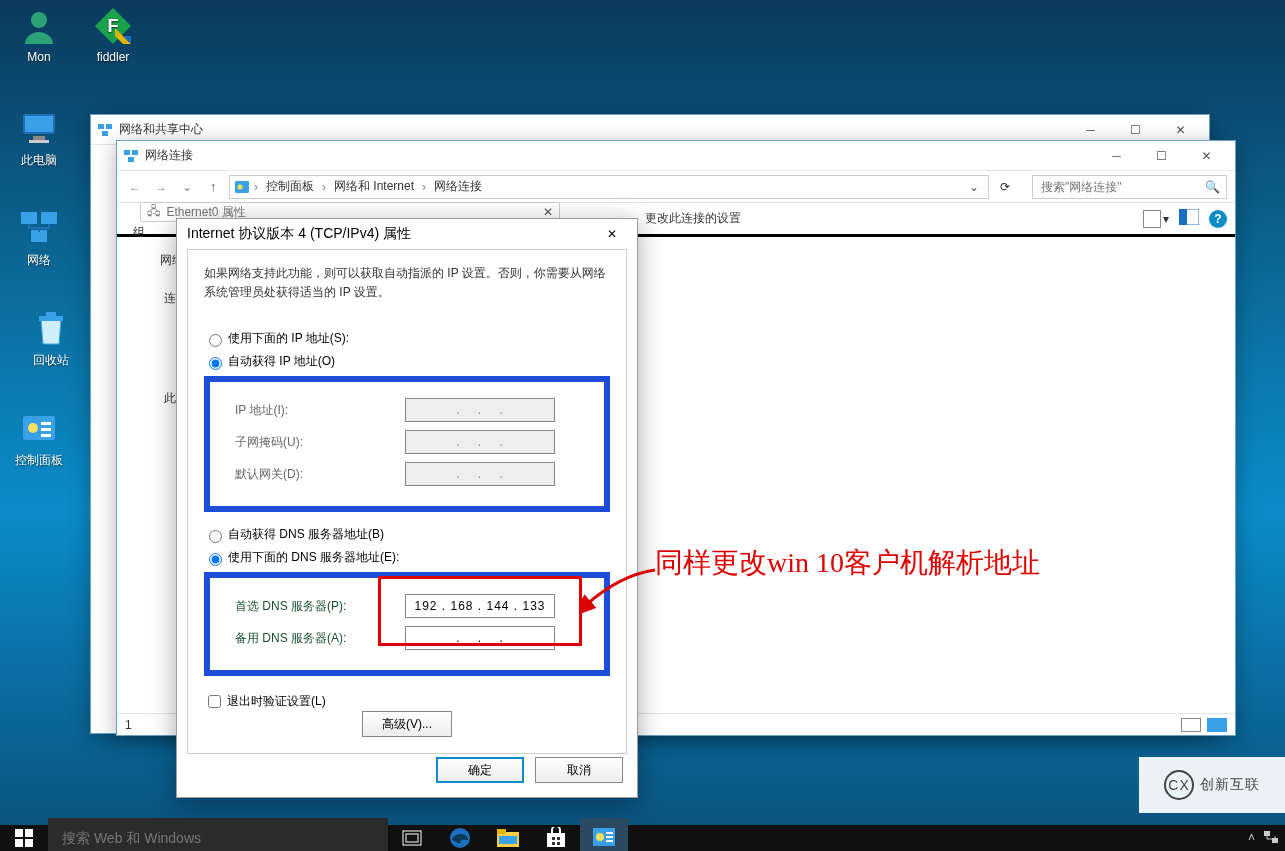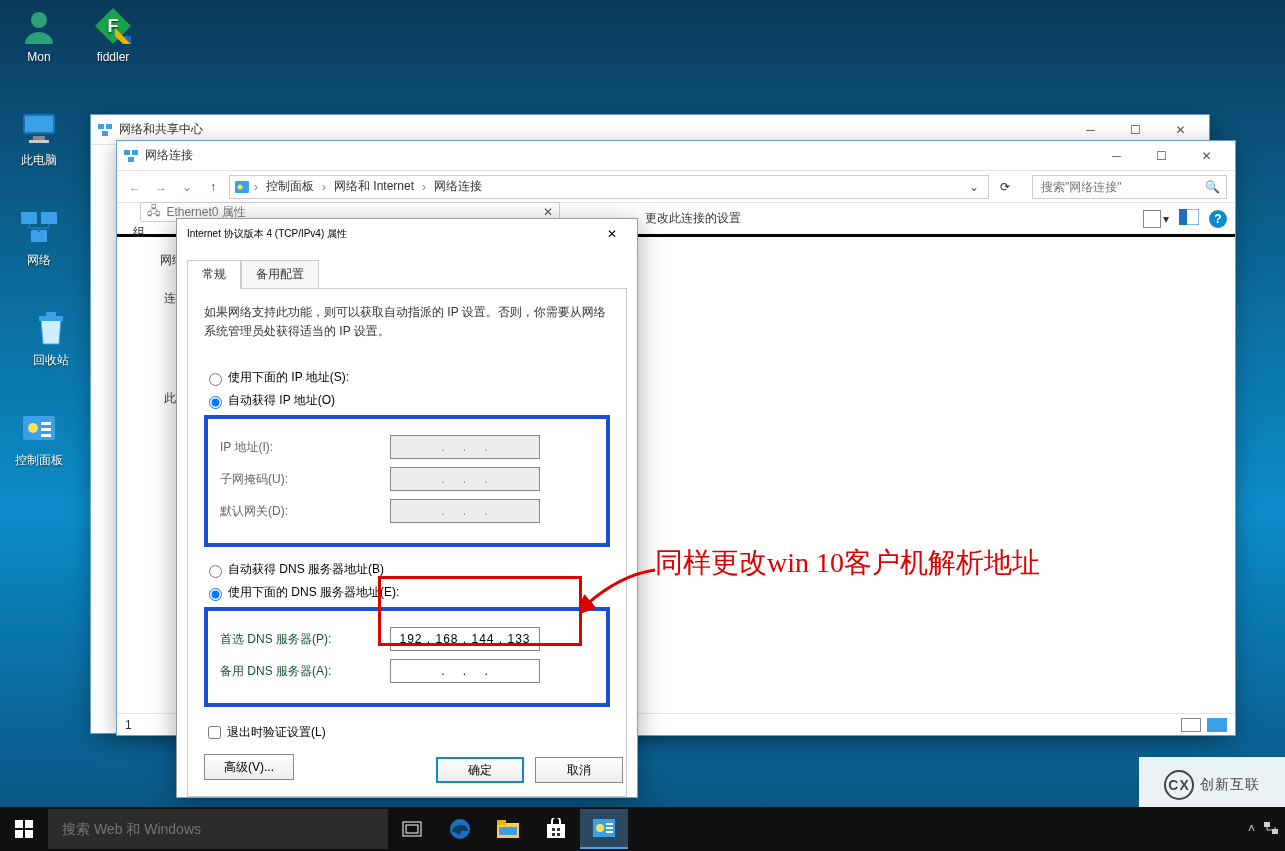--- a/index.html
+++ b/index.html
@@ -34,59 +34,59 @@
   .helpico { width:18px; height:18px; border-radius:50%; background:#0b8cc9; color:#fff; display:flex; align-items:center; justify-content:center; font-weight:bold; font-size:12px;}
   .viewico { width:18px; height:18px; border:1px solid #888; }
   .statusbar { position:absolute; left:0; right:0; bottom:0; height:22px; border-top:1px solid #e5e5e5; display:flex; align-items:center; padding:0 8px; font-size:12px; color:#333;}
   .statusbar .righticons { margin-left:auto; display:flex; gap:6px; }
   .statusbar .righticons div { width:20px; height:14px; border:1px solid #888; }
   .peek-eth { position:absolute; left:140px; top:202px; width:420px; height:20px; background:#fff; border:1px solid #ccc; display:flex; align-items:center; padding:0 6px; color:#777; border-radius:2px;}
   .peek-eth .closex { margin-left:auto; color:#555;}
   
   .dlg { position:absolute; left:176px; top:218px; width:462px; height:580px; background:#fff; border:1px solid #9c9c9c; box-shadow:0 6px 24px rgba(0,0,0,.35); }
   .dlg-titlebar { height:30px; display:flex; align-items:center; padding:0 10px; }
-  .dlg-titlebar .title { flex:1; font-size:10px; color:#000; }
+  .dlg-titlebar .title { flex:1; font-size:14px; color:#000; }
   .dlg-close { width:30px; height:24px; display:flex; align-items:center; justify-content:center; color:#000; }
   .tabs { display:flex; margin:10px 10px 0 10px; }
   .tab { padding:5px 14px; border:1px solid #ccc; border-bottom:none; font-size:12px; color:#333; background:#f7f7f7; position:relative; top:1px; }
   .tab.active { background:#fff; border-bottom:1px solid #fff; z-index:2; }
   .tabbody { margin:0 10px 12px 10px; border:1px solid #ccc; padding:14px 16px 16px; min-height:450px; position:relative; }
   .desc { color:#333; line-height:1.6; margin-bottom:28px; }
   .radio-row { display:flex; align-items:center; margin:6px 0; }
   .radio-row input { margin-right:6px; }
-  .fieldset { border:4px solid #1d4ed8; padding:8px 12px 12px; }
+  .fieldset { border:6px solid #1d4ed8; padding:8px 25px 12px; }
   .field { display:flex; align-items:center; margin:8px 0; }
   .field label { width:170px; color:#666; }
   .field.enabled label { color:#14532d; }
   .ipbox { width:150px; height:24px; border:1px solid #888; background:#fff; display:flex; align-items:center; justify-content:center; letter-spacing:1px; font-family:inherit; font-size:12px; }
   .ipbox.disabled { background:#eee; color:#888; }
   .dlg-buttons { position:absolute; right:14px; bottom:14px; display:flex; gap:11px; }
   .btn { width:88px; height:26px; border:1px solid #888; background:linear-gradient(#fefefe,#ededed); display:flex; align-items:center; justify-content:center; }
   .btn.primary { border:2px solid #0b8cc9; }
   .btn.adv { width:90px; }
   .chk-row { display:flex; align-items:center; margin-top:16px; }
   .chk-row input { margin-right:6px; }
-  .adv-row { display:flex; justify-content:flex-start; margin-top:12px; }
+  .adv-row { display:flex; justify-content:center; }
   
   .anno-rect { position:absolute; border:3px solid #d00; pointer-events:none; }
   .anno-text { position:absolute; color:#d00; font-size:28px; font-family:"SimSun","Songti SC",serif; }
   .anno-arrow { position:absolute; pointer-events:none; }
   
-  .taskbar { position:absolute; left:0; right:0; bottom:0; height:44px; background:#101010; display:flex; align-items:center; color:#fff; }
+  .taskbar { position:absolute; left:0; right:0; bottom:0; height:26px; background:#101010; display:flex; align-items:center; color:#fff; }
   .startbtn { width:48px; height:40px; display:flex; align-items:center; justify-content:center; }
   .start-grid { width:18px; height:18px; display:grid; grid-template-columns:1fr 1fr; grid-template-rows:1fr 1fr; gap:2px;}
   .start-grid div { background:#fff; }
   .tbsearch { width:340px; height:40px; display:flex; align-items:center; padding:0 12px; background:#2b2b2b; color:#ccc; }
   .tbsearch input { background:transparent; border:none; outline:none; color:#ccc; font-size:14px; font-family:inherit; flex:1;}
   .tbicons { display:flex; height:40px; }
   .tbicon { width:48px; height:40px; display:flex; align-items:center; justify-content:center; }
   .tbicon.active { background:#2b4a62; border-bottom:2px solid #4aa3e0; }
   .tray { margin-left:auto; display:flex; align-items:center; padding-right:6px; gap:8px; color:#ccc;}
   .watermark { position:absolute; right:0; bottom:38px; width:146px; height:56px; background:rgba(255,255,255,.92); display:flex; align-items:center; justify-content:center; font-size:14px; color:#444; letter-spacing:1px; }
-  .watermark .logo { width:30px; height:30px; border:2px solid #444; border-radius:50%; margin-right:6px; display:flex; align-items:center; justify-content:center; font-weight:bold;}
+  .watermark .logo { width:30px; height:30px; border:2px solid #444; border-radius:50%; margin-right:6px; display:flex; align-items:center; justify-content:center; font-weight:normal;}
 </style>
 </head>
 <body>
 
 <div class="desktop">
 
   <div class="desktop-icon" style="left:4px; top:6px;">
     <div class="ico"><svg viewBox="0 0 40 40">
           <circle cx="20" cy="14" r="8" fill="#2aa176"></circle>
           <path d="M6 38c0-8 8-12 14-12s14 4 14 12z" fill="#2aa176"></path>
@@ -225,24 +225,20 @@
   <div style="position:absolute; left:133px; top:224px; color:#333;">组</div>
   <div style="position:absolute; left:160px; top:252px; color:#333;">网络</div>
   <div style="position:absolute; left:164px; top:290px; color:#333;">连</div>
   <div style="position:absolute; left:164px; top:390px; color:#333;">此</div>
 
   <div class="dlg">
     <div class="dlg-titlebar">
       <div class="title">Internet 协议版本 4 (TCP/IPv4) 属性</div>
       <div class="dlg-close">✕</div>
     </div>
-    <div class="tabs">
-      <div class="tab active"><span>常规</span></div>
-      <div class="tab"><span>备用配置</span></div>
-    </div>
     <div class="tabbody">
       <div class="desc">如果网络支持此功能，则可以获取自动指派的 IP 设置。否则，你需要从网络系统管理员处获得适当的 IP 设置。</div>
 
       <div class="radio-row">
         <input type="radio" name="ipmode" style="">
         <label>使用下面的 IP 地址(S):</label>
       </div>
       <div class="radio-row">
         <input type="radio" name="ipmode" checked="" style="">
         <label>自动获得 IP 地址(O)</label>

